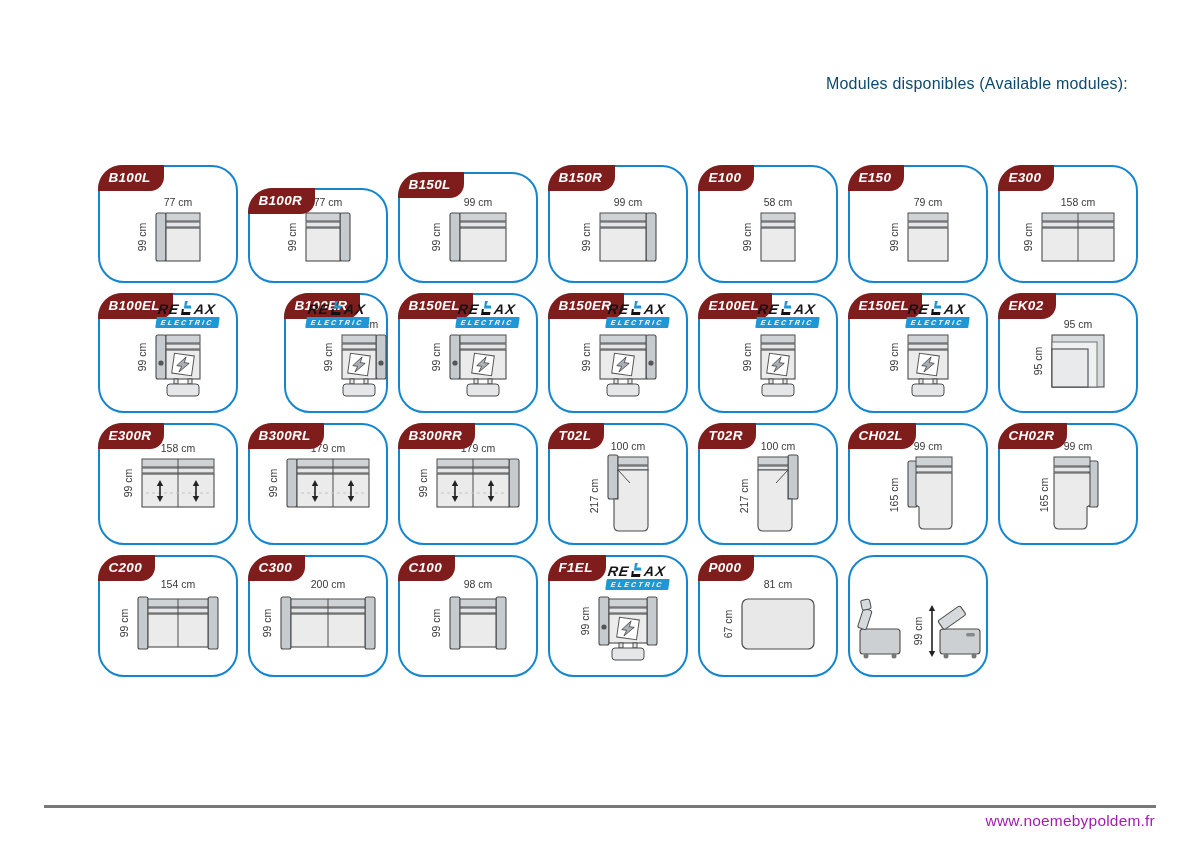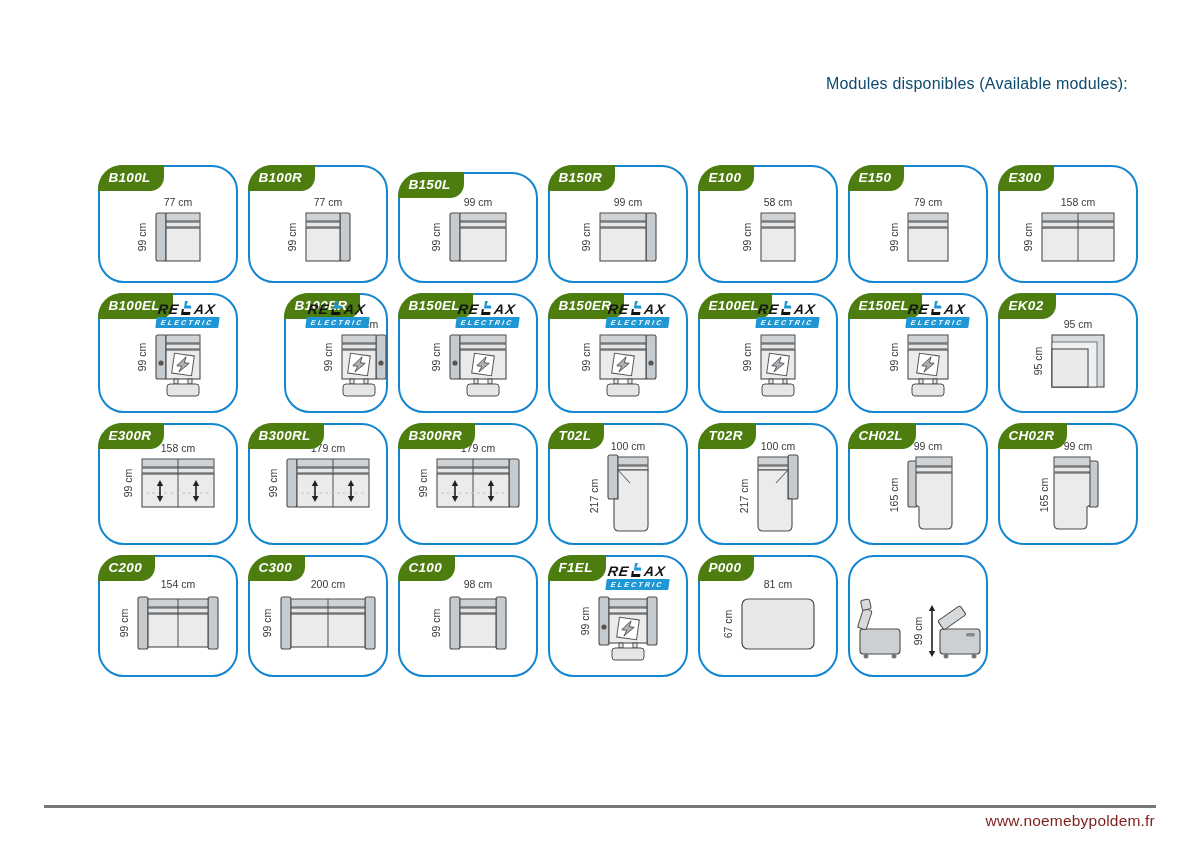--- a/index.html
+++ b/index.html
@@ -15,21 +15,21 @@
     position:absolute;left:98px;top:165px;
     display:grid;grid-template-columns:repeat(7,140px);
     grid-template-rows:118px 120px 122px 122px;gap:10px;
   }
   .card{
     position:relative;background:#fff;
     border:2.5px solid #1486d0;border-radius:26px;
   }
   .tab{
     position:absolute;top:-2.5px;left:-2.5px;z-index:2;
-    background:#4d7c0f;color:#fff;
+    background:#7f1d1d;color:#fff;
     font-style:italic;font-weight:bold;font-size:13.5px;letter-spacing:.3px;
     padding:5px 13px 6px 11px;
     border-radius:24px 0 14px 0;
     white-space:nowrap;
     text-align:center;
   }
   .diagram{position:absolute;left:2px;bottom:2px;}
   .dim{font-family:"Liberation Sans",sans-serif;font-size:10.5px;fill:#383838;}
   .seat{fill:#ebebeb;stroke:#4c4c4c;stroke-width:1.1;}
   .arm{fill:#c6cbcf;stroke:#4c4c4c;stroke-width:1.1;}
@@ -48,41 +48,41 @@
   .relax-sub{
     margin-top:1px;background:#1e97d4;color:#ffffff;
     font-style:italic;font-weight:bold;font-size:7px;letter-spacing:2.2px;
     padding:1.5px 5px 2px 5px;border-radius:1px;transform:skewX(-8deg);
   }
   .footer-line{
     position:absolute;left:44px;top:805px;width:1112px;height:3px;background:#787878;
   }
   .footer-url{
     position:absolute;right:44px;top:812px;
-    font-size:15.5px;color:#7f1d1d;letter-spacing:.2px;
+    font-size:15.5px;color:#a21caf;letter-spacing:.2px;
   }
 </style>
 </head>
 <body>
 
 <div class="page-header">Modules disponibles (Available modules):</div>
 
 <div class="modules-grid">
     <div class="card" style="grid-area: 1 / 1;">
       <div class="tab"><span>B100L</span></div>
       <svg class="diagram" width="136" height="84" viewBox="0 0 136 84">
         <rect x="54" y="18" width="10" height="48" rx="2" class="arm"></rect>
         <rect x="64" y="18" width="34" height="8" class="back1"></rect>
         <rect x="64" y="27" width="34" height="5" class="back2"></rect>
         <rect x="64" y="33" width="34" height="33" class="seat"></rect>
         <text x="76" y="11" text-anchor="middle" class="dim">77 cm</text>
         <text x="44" y="42" text-anchor="middle" class="dim" transform="rotate(-90 44 42)">99 cm</text>
       </svg>
     </div>
-    <div class="card" style="grid-area: 1 / 2;">
+    <div class="card" style="grid-area: 1 / 2; margin-top: 23px;">
       <div class="tab"><span>B100R</span></div>
       <svg class="diagram" width="136" height="84" viewBox="0 0 136 84">
         <rect x="88" y="18" width="10" height="48" rx="2" class="arm"></rect>
         <rect x="54" y="18" width="34" height="8" class="back1"></rect>
         <rect x="54" y="27" width="34" height="5" class="back2"></rect>
         <rect x="54" y="33" width="34" height="33" class="seat"></rect>
         <text x="76" y="11" text-anchor="middle" class="dim">77 cm</text>
         <text x="44" y="42" text-anchor="middle" class="dim" transform="rotate(-90 44 42)">99 cm</text>
       </svg>
     </div>

